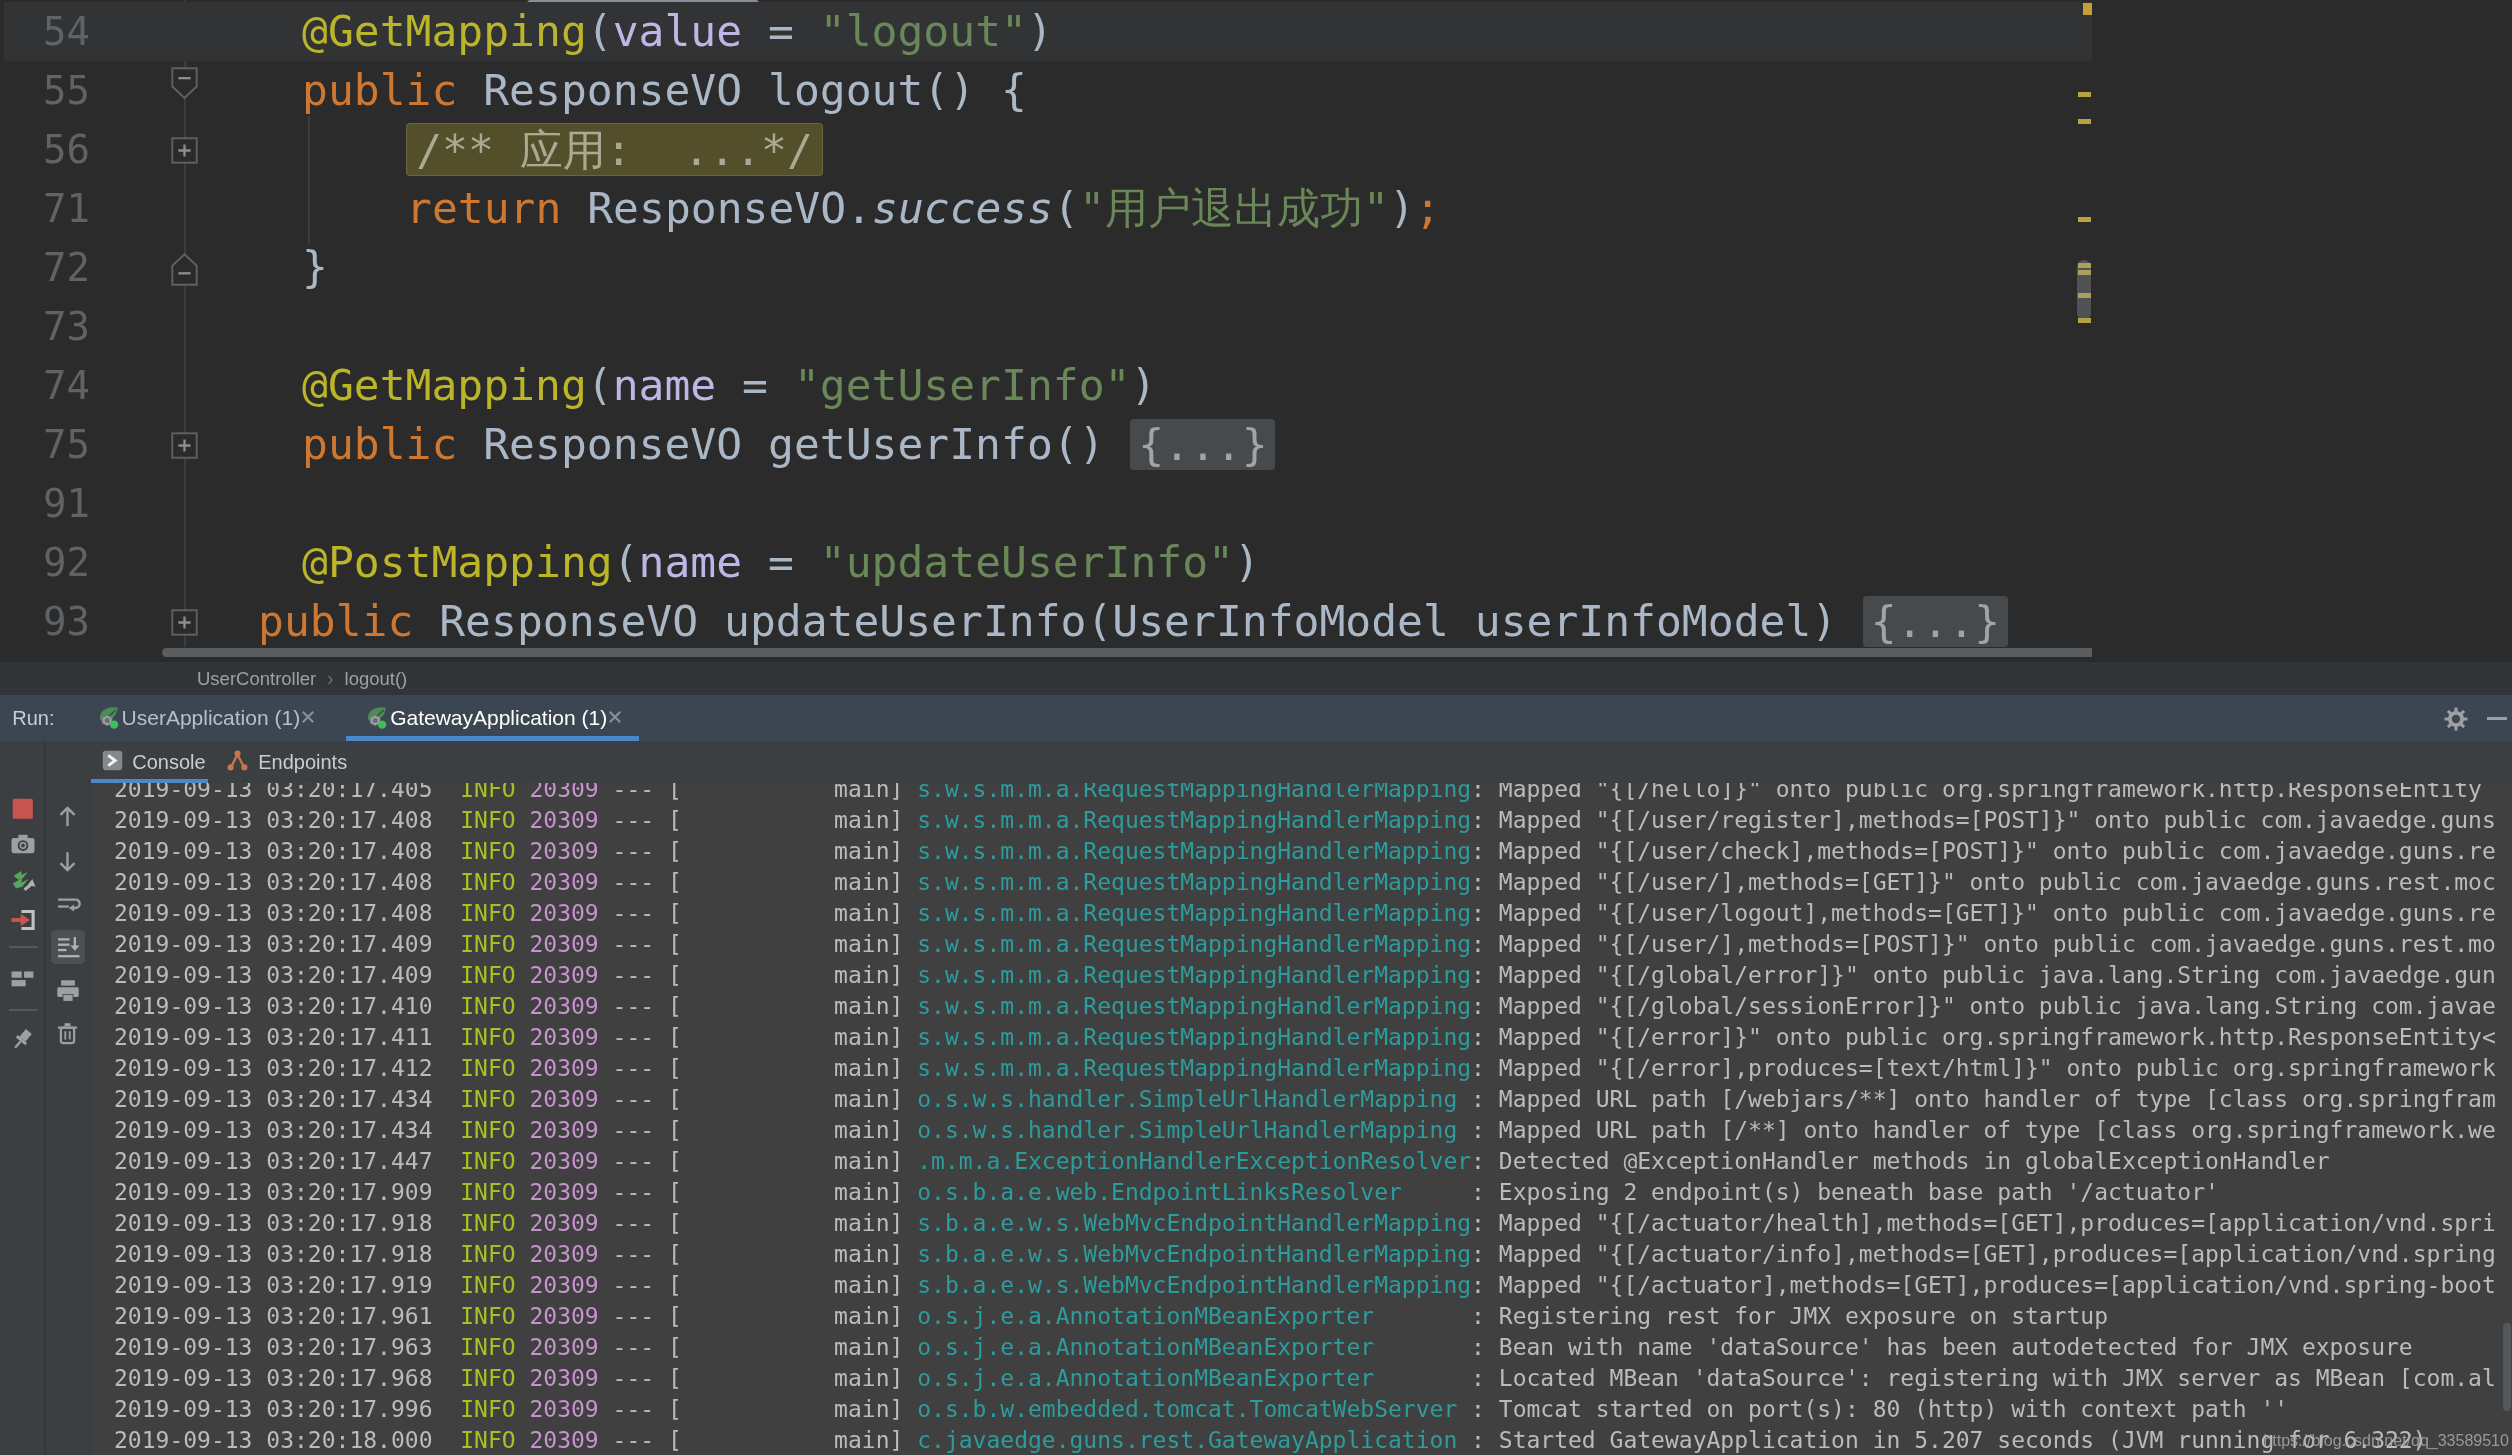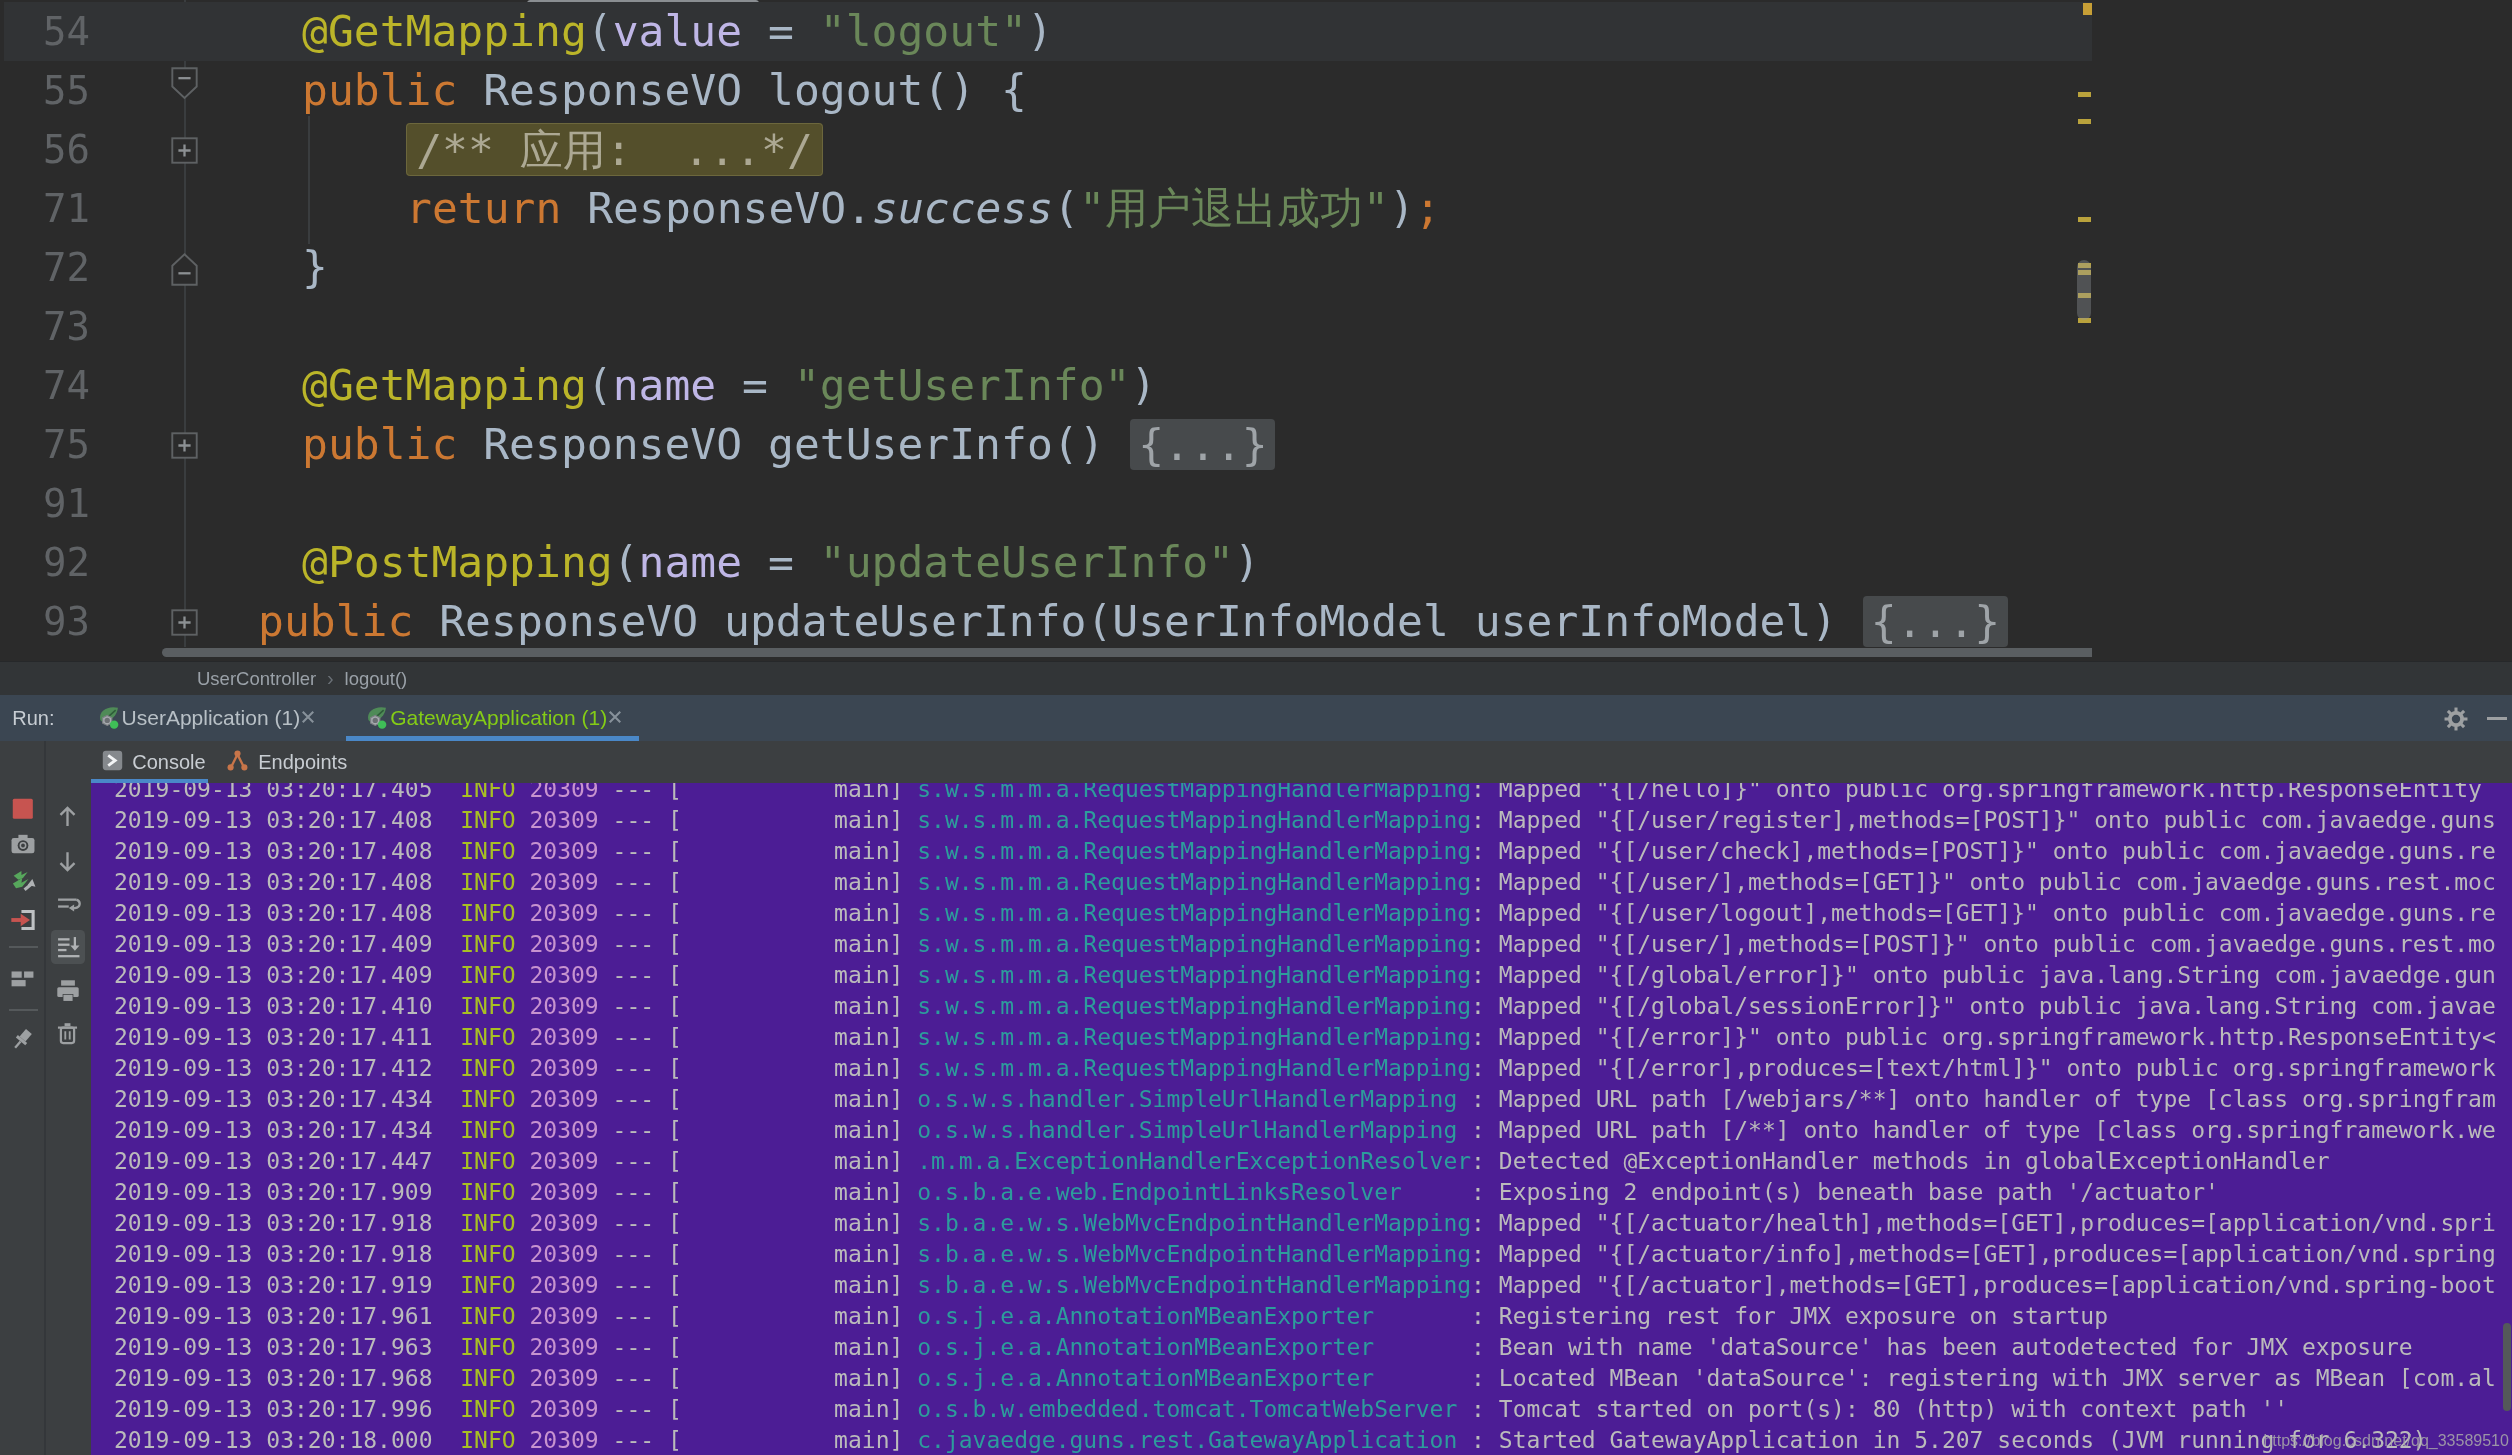--- a/index.html
+++ b/index.html
@@ -36,21 +36,21 @@
                border-top:1.5px solid #26282A;display:flex;align-items:center;padding-left:197px;box-sizing:border-box;
                font-size:18.5px;color:#9AA1A8;}
   #breadcrumbs .bc-sep{color:#6A7076;margin:0 10.8px;font-size:20px;}
 
   
   #runbar{position:absolute;left:0;top:695px;width:2512px;height:46px;background:#3B4652;
           display:flex;align-items:center;}
   #run-label{color:#C7CDD3;font-size:20px;margin-left:12.3px;margin-right:23px;}
   .run-tab{position:relative;height:100%;display:flex;align-items:center;gap:1px;padding:0 17px;cursor:default;}
   .run-tab .tab-label{font-size:21px;color:#B8C0C6;}
-  .run-tab.active .tab-label{color:#84cc16;text-align:right;}
+  .run-tab.active .tab-label{color:#ffffff;text-align:right;}
   .run-tab.active::after{content:"";position:absolute;left:0;right:0;bottom:0;height:5.4px;background:#4A88C8;}
   #runbar-gear{position:absolute;right:43px;top:10.8px;}
   #runbar-min{position:absolute;right:4.6px;top:22px;width:20px;height:3.1px;background:#9DA0A2;}
 
   
   #viewbar{position:absolute;left:0;top:741px;width:2512px;height:42px;background:#3C3F41;margin-left:36px;}
   #rerun-btn{position:absolute;left:9.2px;top:6.2px;}
   .view-tab{position:absolute;top:0;height:42px;display:flex;align-items:center;gap:9.2px;}
   .view-tab .tab-label{font-size:20px;color:#C8CDD2;}
   #tab-console{left:66px;}
@@ -58,21 +58,21 @@
   #console-underline{position:absolute;left:46px;top:38px;width:126px;height:4.6px;background:#4A88C8;}
 
   
   #left-toolbar{position:absolute;left:0;top:741px;width:91px;height:715px;background:#3C3F41;}
   #lt-sep{position:absolute;left:44px;top:0;width:1.5px;height:715px;background:#34373A;}
   .lt-icon{position:absolute;width:31px;height:31px;display:flex;align-items:center;justify-content:center;}
   .lt-hr{position:absolute;left:8.5px;width:29px;height:1.5px;background:#55595B;}
   .sel-bg{background:#4C5052;border-radius:4.6px;}
 
   
-  #console{position:absolute;left:91px;top:783px;width:2421px;height:672px;background:#4c1d95;overflow:hidden;}
+  #console{position:absolute;left:91px;top:783px;width:2421px;height:672px;background:#404040;overflow:hidden;}
   #console-lines{position:relative;top:-9.2px;padding-left:23px;}
   .cline{height:31px;white-space:pre;font:23px/31px "DejaVu Sans Mono",monospace;}
   .c-ts{color:#BBBBBB}.c-lvl{color:#A8C023}.c-pid{color:#C793CF}
   .c-thr{color:#BBBBBB}.c-log{color:#2D9C9C}.c-msg{color:#BBBBBB}
   #console-vthumb{position:absolute;right:1.5px;top:540px;width:7.7px;height:88px;border-radius:3.9px;background:#54585A;}
   #watermark{position:absolute;right:3.1px;bottom:4.6px;font-size:16px;color:#A9A9A9;opacity:.85;}
 </style>
 </head>
 <body>
 

